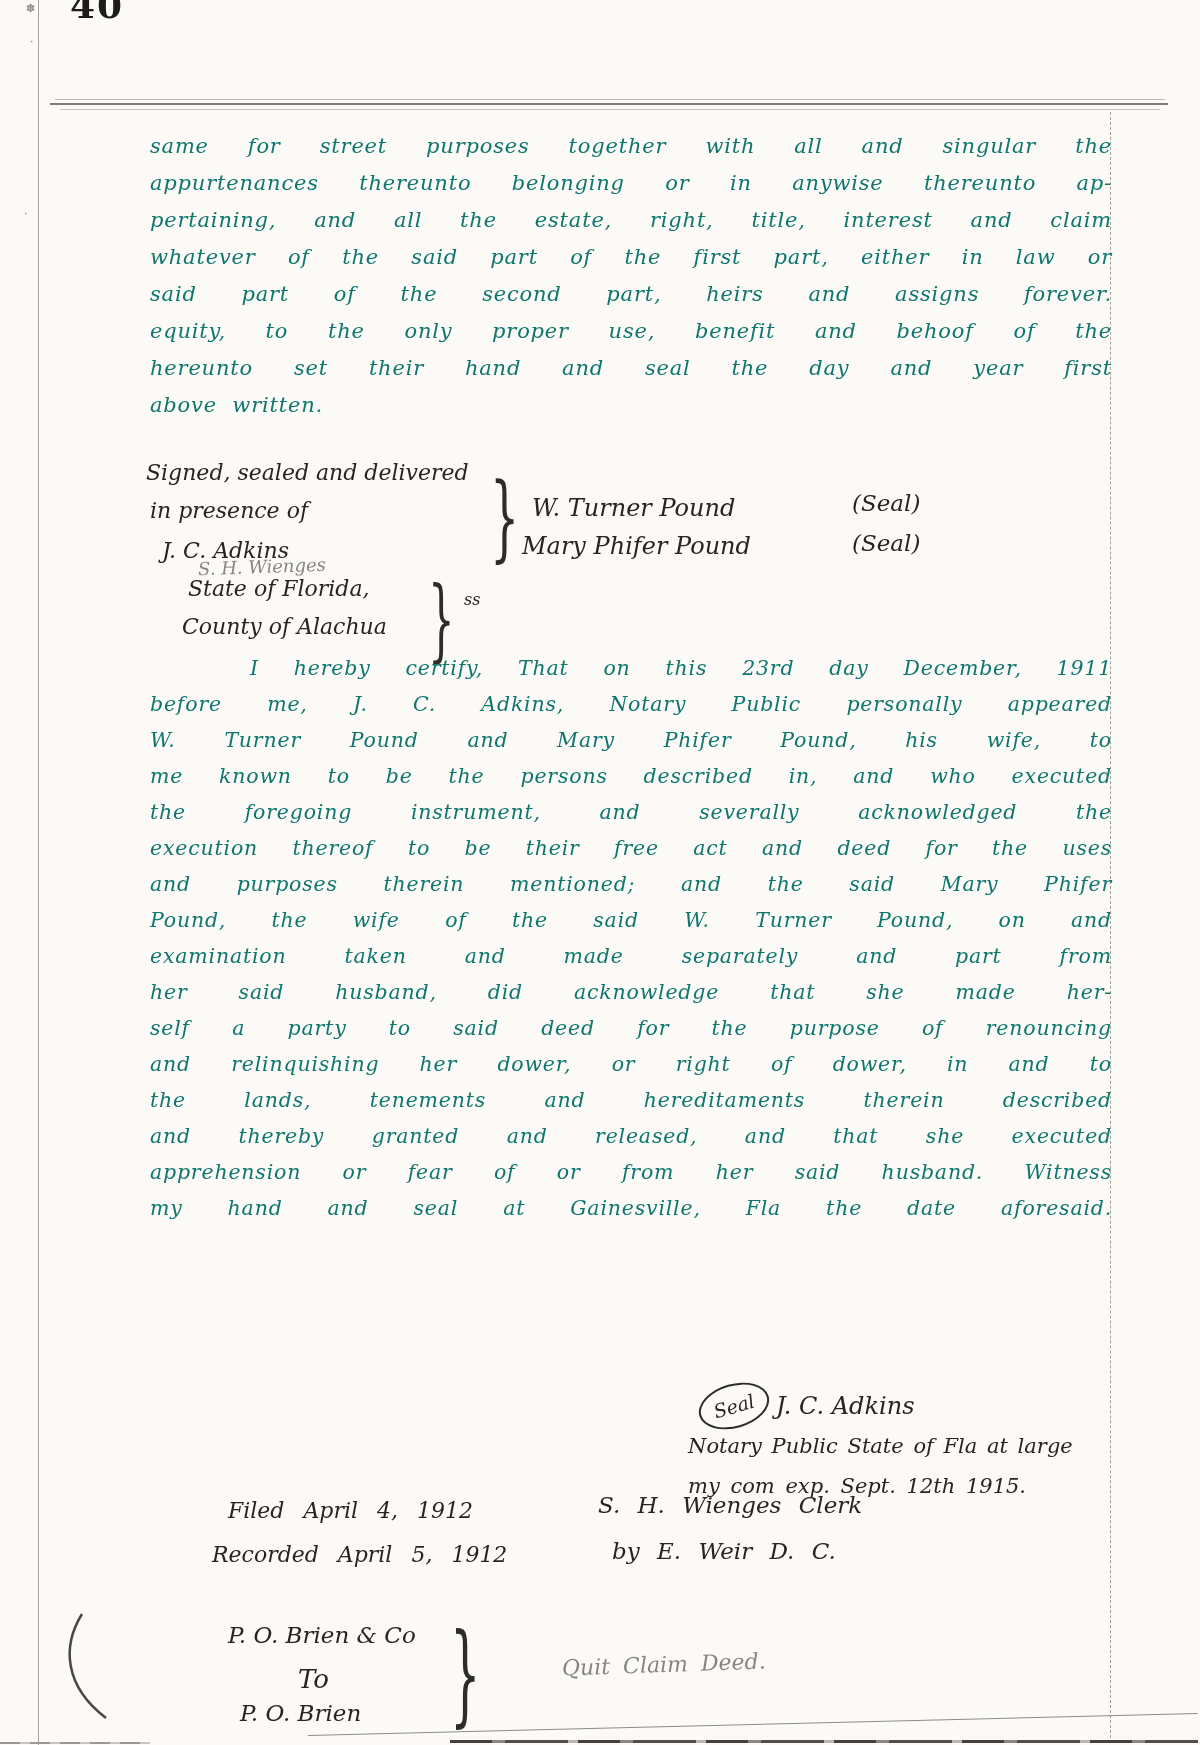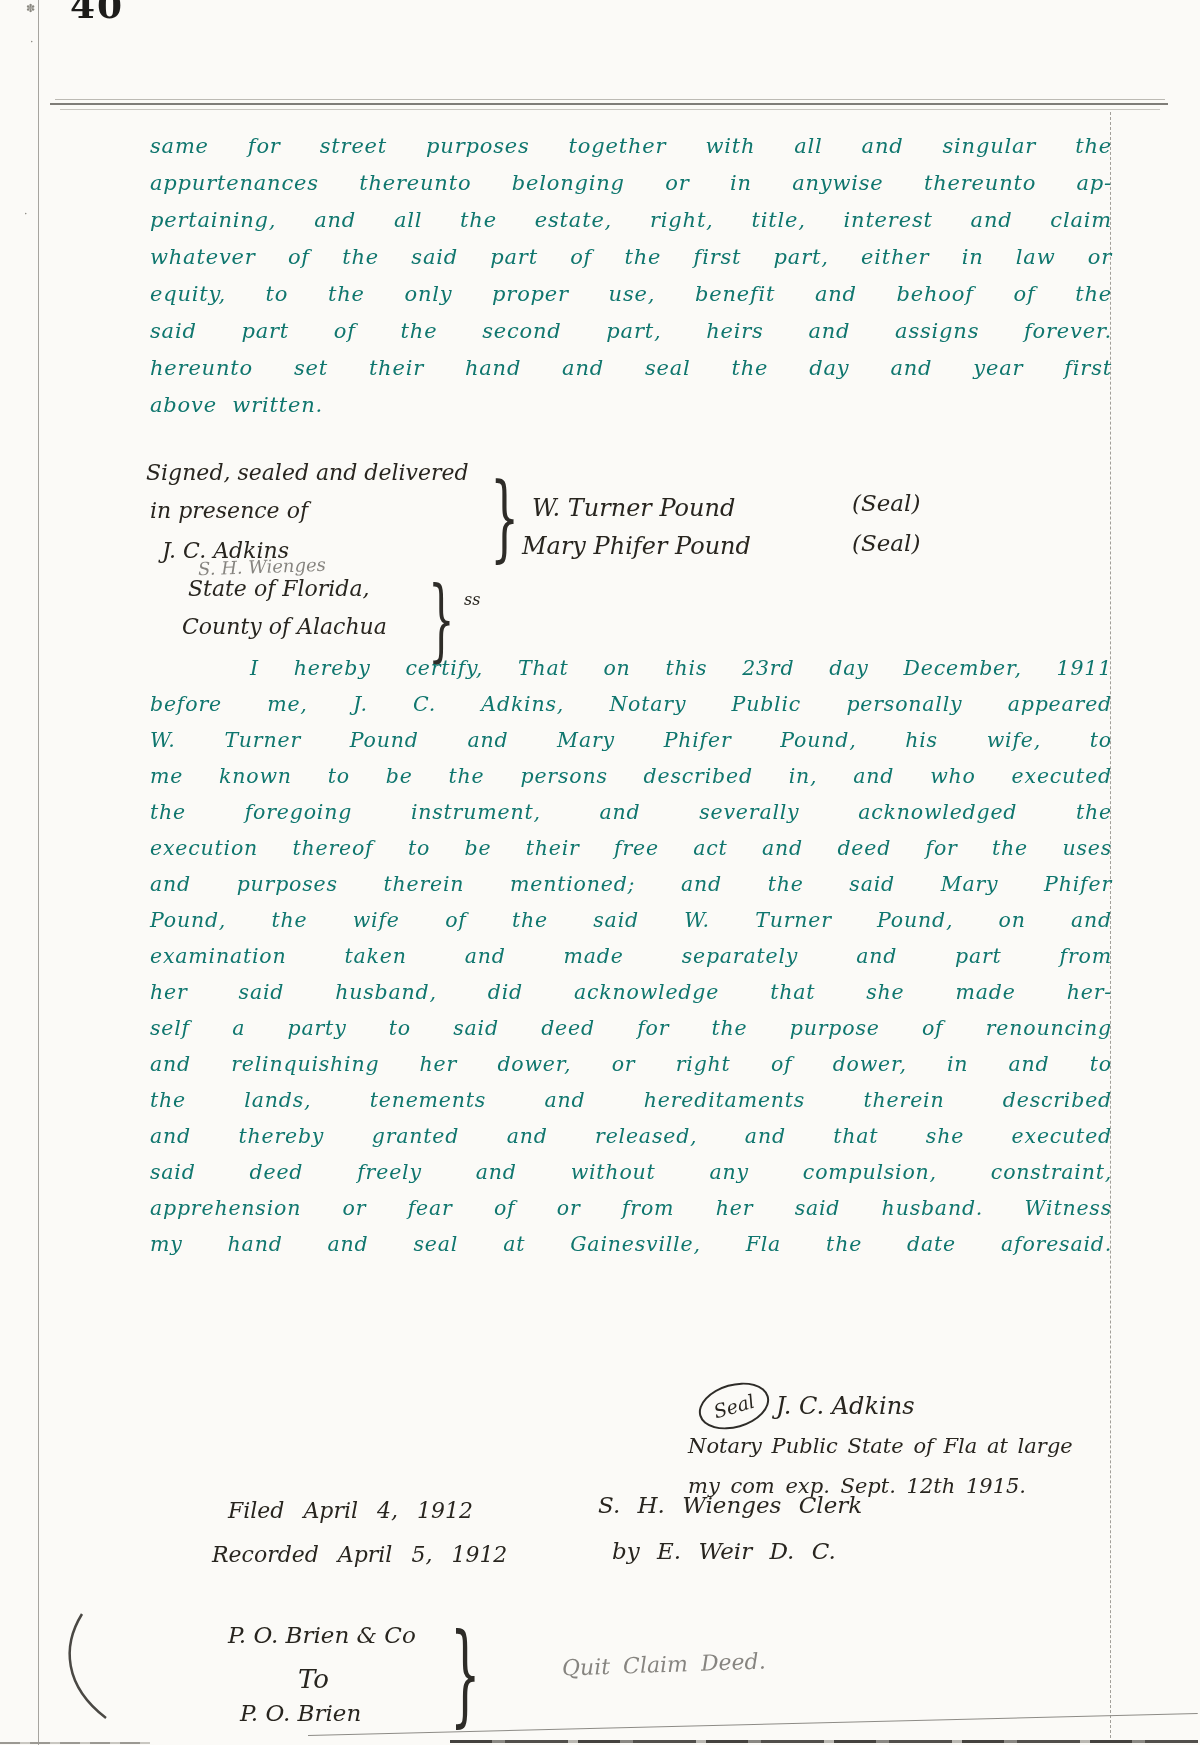--- a/index.html
+++ b/index.html
@@ -90,22 +90,22 @@
   <div id="page-number">40</div>
   <div class="smudge" style="left:26px; top:2px;">✽</div>
   <div class="smudge" style="left:30px; top:36px;">·</div>
   <div class="smudge" style="left:24px; top:208px;">·</div>
 
   <div id="para1" class="para">
     <div class="ln fill">same for street purposes together with all and singular the</div>
     <div class="ln fill">appurtenances thereunto belonging or in anywise thereunto ap-</div>
     <div class="ln fill">pertaining, and all the estate, right, title, interest and claim</div>
     <div class="ln fill">whatever of the said part of the first part, either in law or</div>
+    <div class="ln fill">said part of the second part, heirs and assigns forever.</div>
     <div class="ln fill">equity, to the only proper use, benefit and behoof of the</div>
-    <div class="ln fill">said part of the second part, heirs and assigns forever.</div>
     <div class="ln fill">hereunto set their hand and seal the day and year first</div>
     <div class="ln">above written.</div>
   </div>
 
   <div class="abs hw sig" style="left:146px; top:460px;">Signed, sealed and delivered</div>
   <div class="abs hw sig" style="left:150px; top:498px;">in presence of</div>
   <div class="abs hw sig" style="left:162px; top:538px;">J. C. Adkins</div>
   <div class="abs hw faint" style="left:198px; top:556px; font-size:18px; transform:rotate(-2deg);">S. H. Wienges</div>
 
   <div id="brace-sign" class="brace">}</div>
@@ -128,21 +128,20 @@
     <div class="ln fill">the foregoing instrument, and severally acknowledged the</div>
     <div class="ln fill">execution thereof to be their free act and deed for the uses</div>
     <div class="ln fill">and purposes therein mentioned; and the said Mary Phifer</div>
     <div class="ln fill">Pound, the wife of the said W. Turner Pound, on and</div>
     <div class="ln fill">examination taken and made separately and part from</div>
     <div class="ln fill">her said husband, did acknowledge that she made her-</div>
     <div class="ln fill">self a party to said deed for the purpose of renouncing</div>
     <div class="ln fill">and relinquishing her dower, or right of dower, in and to</div>
     <div class="ln fill">the lands, tenements and hereditaments therein described</div>
     <div class="ln fill">and thereby granted and released, and that she executed</div>
-    <div class="ln fill">said deed freely and without any compulsion, constraint,</div>
     <div class="ln fill">apprehension or fear of or from her said husband. Witness</div>
     <div class="ln fill">my hand and seal at Gainesville, Fla the date aforesaid.</div>
   </div>
 
   <div id="seal-circle">
     <span>Seal</span>
   </div>
   <div class="abs hw" style="left:776px; top:1392px; font-size:24px;">J. C. Adkins</div>
   <div class="abs hw" style="left:688px; top:1434px; font-size:21px; word-spacing:3px;">Notary Public State of Fla at large</div>
   <div class="abs hw" style="left:688px; top:1474px; font-size:21px; word-spacing:4px;">my com exp. Sept. 12th 1915.</div>

